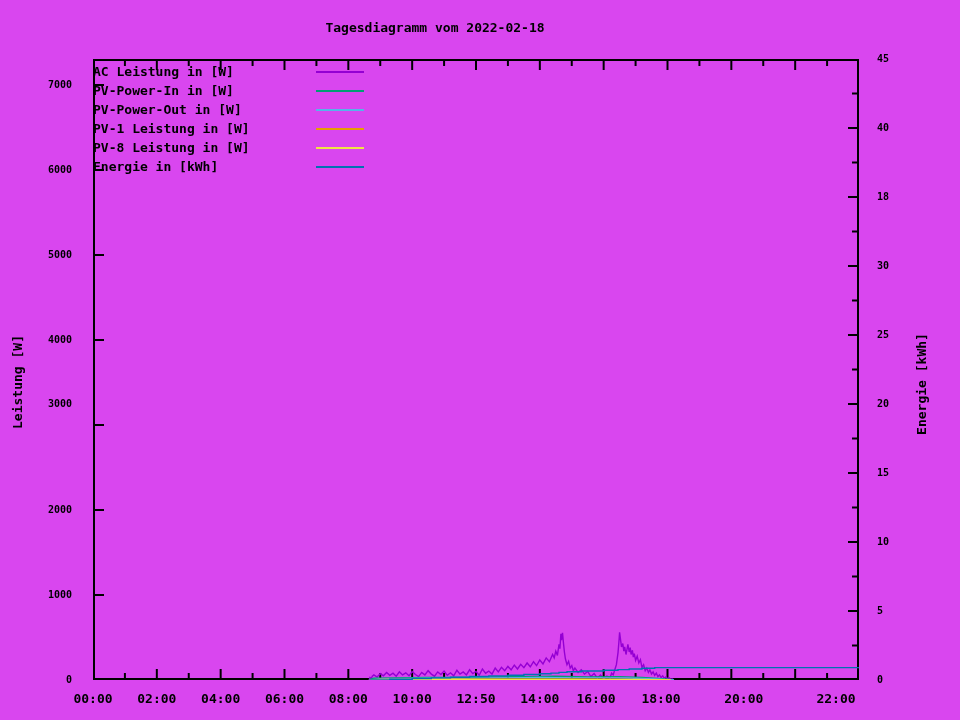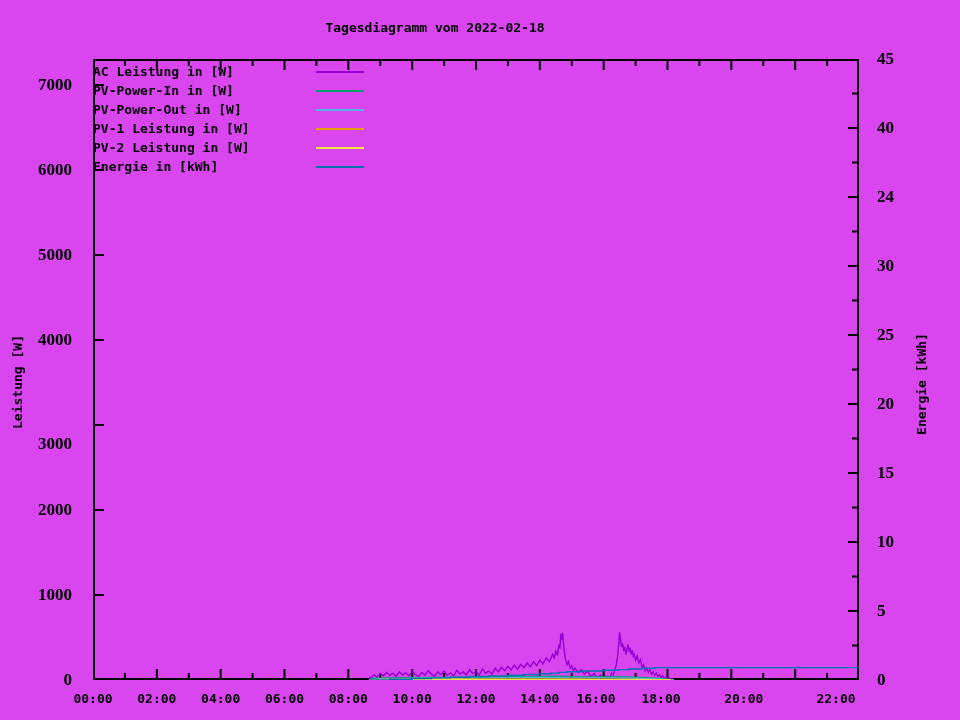--- a/index.html
+++ b/index.html
@@ -2,21 +2,21 @@
 <html><head>
 <meta charset="utf-8">
 <style>
   html,body{margin:0;padding:0;background:#ffffff;}
   #fig{position:relative;width:960px;height:720px;background:#d946ef;overflow:hidden;
        font-family:"DejaVu Sans Mono", monospace;color:#000;}
   .ttl{position:absolute;top:20px;left:435px;transform:translateX(-50%);
        font-size:13px;font-weight:bold;white-space:nowrap;}
   #plot{position:absolute;left:93px;top:59px;width:766px;height:621px;}
   #plot svg{position:absolute;left:0;top:0;}
-  .ytl{position:absolute;height:16px;line-height:16px;font-size:17px;font-weight:bold;font-family:Liberation Serif, serif;}
+  .ytl{position:absolute;height:16px;line-height:16px;font-size:10px;font-weight:bold;}
   .ytl.l{left:10px;width:62px;text-align:right;}
   .ytl.r{left:877px;width:44px;text-align:left;}
   .xtl{position:absolute;top:691px;width:64px;margin-left:-32px;text-align:center;
        font-size:13px;font-weight:bold;}
   .axt{position:absolute;font-size:13px;font-weight:bold;white-space:nowrap;
        transform:translate(-50%,-50%) rotate(-90deg);}
   #legend{position:absolute;left:0;top:0;width:300px;}
   .lgr{position:absolute;left:0;height:16px;}
   .lgl{position:absolute;left:0;width:158px;font-size:13px;
        font-weight:bold;line-height:16px;white-space:nowrap;}
@@ -129,59 +129,59 @@
         </div>
         <div class="lgr" style="top: 43px;">
           <span class="lgl">PV-Power-Out in [W]</span>
           <span class="lgs" style="background: rgb(86, 180, 233);"></span>
         </div>
         <div class="lgr" style="top: 62px;">
           <span class="lgl">PV-1 Leistung in [W]</span>
           <span class="lgs" style="background: rgb(230, 159, 0);"></span>
         </div>
         <div class="lgr" style="top: 81px;">
-          <span class="lgl">PV-2 Leistung in [W]</span>
+          <span class="lgl">PV-8 Leistung in [W]</span>
           <span class="lgs" style="background: rgb(240, 228, 66);"></span>
         </div>
         <div class="lgr" style="top: 100px;">
           <span class="lgl">Energie in [kWh]</span>
           <span class="lgs" style="background: rgb(0, 114, 178);"></span>
         </div>
       </div>
   </div>
 
   <div id="ylabels">
       <div class="ytl l" style="top: 672px;">0</div>
       <div class="ytl l" style="top: 587.001px;">1000</div>
       <div class="ytl l" style="top: 502.003px;">2000</div>
-      <div class="ytl l" style="top: 436px;">3000</div>
+      <div class="ytl l" style="top: 396px;">3000</div>
       <div class="ytl l" style="top: 332.005px;">4000</div>
       <div class="ytl l" style="top: 247.007px;">5000</div>
       <div class="ytl l" style="top: 162.008px;">6000</div>
       <div class="ytl l" style="top: 77.0096px;">7000</div>
     </div>
   <div id="y2labels">
       <div class="ytl r" style="top: 672px;">0</div>
       <div class="ytl r" style="top: 603px;">5</div>
       <div class="ytl r" style="top: 534px;">10</div>
       <div class="ytl r" style="top: 465px;">15</div>
       <div class="ytl r" style="top: 396px;">20</div>
       <div class="ytl r" style="top: 327px;">25</div>
       <div class="ytl r" style="top: 258px;">30</div>
-      <div class="ytl r" style="top: 189px;">24</div>
+      <div class="ytl r" style="top: 189px;">18</div>
       <div class="ytl r" style="top: 120px;">40</div>
       <div class="ytl r" style="top: 51px;">45</div>
     </div>
   <div id="xlabels">
       <div class="xtl" style="left: 93px;">00:00</div>
       <div class="xtl" style="left: 156.833px;">02:00</div>
       <div class="xtl" style="left: 220.667px;">04:00</div>
       <div class="xtl" style="left: 284.5px;">06:00</div>
       <div class="xtl" style="left: 348.333px;">08:00</div>
       <div class="xtl" style="left: 412.167px;">10:00</div>
-      <div class="xtl" style="left: 476px;">12:00</div>
+      <div class="xtl" style="left: 476px;">12:50</div>
       <div class="xtl" style="left: 539.833px;">14:00</div>
       <div class="xtl" style="left: 596px;">16:00</div>
       <div class="xtl" style="left: 661px;">18:00</div>
       <div class="xtl" style="left: 731.333px; text-align: right;">20:00</div>
       <div class="xtl" style="left: 836px;">22:00</div>
     </div>
 </div>
 
 </body></html>

